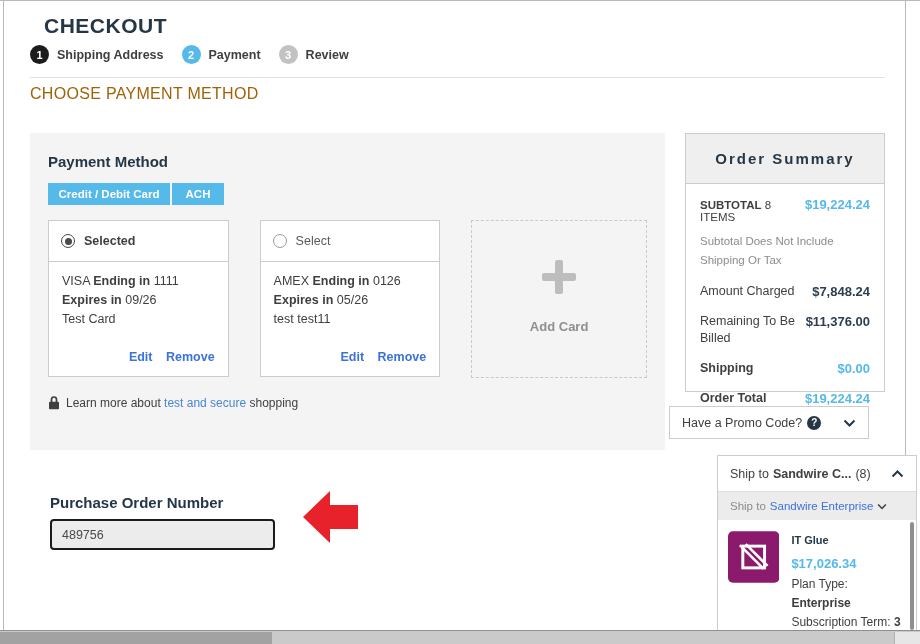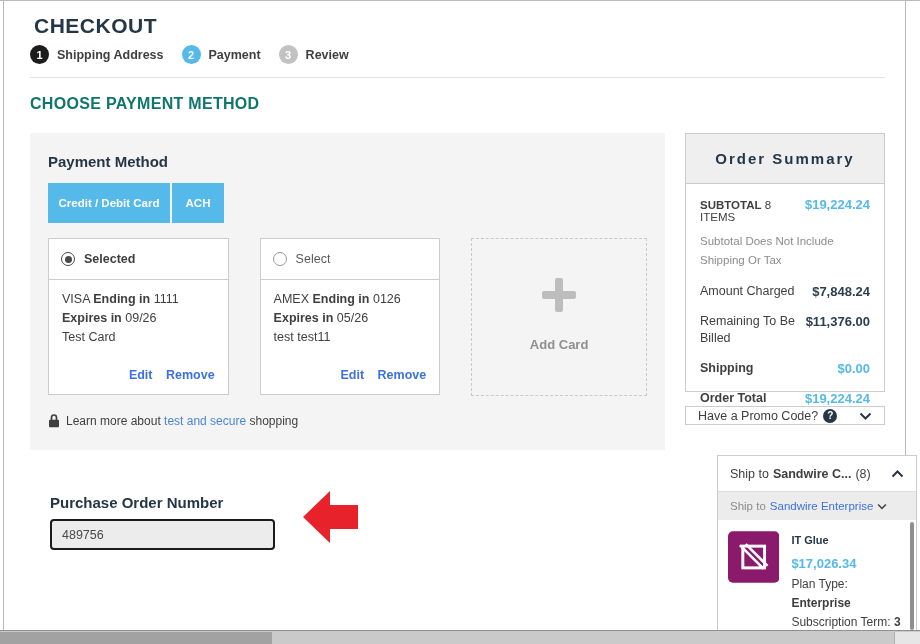--- a/index.html
+++ b/index.html
@@ -8,37 +8,37 @@
 
   
   .frame-top   { position:absolute; left:0; top:0; width:920px; height:1px; background:#b9b9b9; }
   .frame-left  { position:absolute; left:3px; top:0; width:1px; height:630px; background:#b9b9b9; }
   .frame-right { position:absolute; left:905px; top:0; width:1px; height:630px; background:#b9b9b9; }
   .bottom-bar  { position:absolute; left:0; top:630px; width:920px; height:14px; background:#cacaca; border-top:1px solid #8f8f8f; }
   .h-thumb     { position:absolute; left:0; top:1px; width:272px; height:13px; background:#a2a2a2; }
   .h-corner    { position:absolute; right:0; top:1px; width:26px; height:13px; background:#e6e6e6; border-left:1px solid #b0b0b0; }
 
   
-  .checkout-title { position:absolute; left:34px; top:14px; font-size:21px; font-weight:bold; color:#253746; letter-spacing:.5px; }
+  .checkout-title { position:absolute; left:44px; top:14px; font-size:21px; font-weight:bold; color:#253746; letter-spacing:.5px; }
   .steps { position:absolute; left:30px; top:45px; display:flex; align-items:center; gap:18px; }
   .step  { display:flex; align-items:center; gap:8px; }
   .step-circle { width:19px; height:19px; border-radius:50%; color:#fff; font-size:11px; font-weight:bold;
                  display:flex; align-items:center; justify-content:center; }
   .step-done    .step-circle { background:#1c1c1c; }
   .step-active  .step-circle { background:#55b9ea; }
   .step-future  .step-circle { background:#c2c2c2; }
   .step-label { font-size:12.5px; font-weight:bold; color:#3f3f3f; }
   .divider1 { position:absolute; left:30px; top:77px; width:855px; height:1px; background:#e2e2e2; }
-  .section-title { position:absolute; left:30px; top:95px; font-size:16px; font-weight:bold; color:#0f766e; letter-spacing:.3px; }
+  .section-title { position:absolute; left:30px; top:85px; font-size:16px; font-weight:normal; color:#a16207; letter-spacing:.3px; }
 
   
   .panel { position:absolute; left:30px; top:133px; width:635px; height:317px; background:#f4f4f4; padding:20px 18px; }
   .pm-heading { font-size:15px; font-weight:bold; color:#253746; }
   .tabs { margin-top:13px; display:flex; gap:2px; }
-  .tab { background:#55b9ea; color:#fff; font-weight:bold; font-size:11.5px; height:40px;
+  .tab { background:#55b9ea; color:#fff; font-weight:bold; font-size:11.5px; height:22px;
          display:flex; align-items:center; justify-content:center; cursor:pointer; }
   .tab-credit { width:122px; } .tab-ach { width:52px; }
   .cards-row { margin-top:15px; display:flex; gap:31px; align-items:flex-start; }
   .card { width:187px; height:157px; background:#fff; border:1px solid #ccc; display:flex; flex-direction:column; }
   .card-head { height:41px; border-bottom:1px solid #ccc; display:flex; align-items:center; gap:9px; padding:0 12px; flex:none; }
   .radio { width:14px; height:14px; border-radius:50%; border:1.5px solid #9a9a9a; position:relative; flex:none; }
   .radio.on { border-color:#4a4a4a; }
   .radio.on::after { content:""; position:absolute; left:2.5px; top:2.5px; width:7px; height:7px; border-radius:50%; background:#4a4a4a; }
   .state-label { font-size:12.5px; }
   .state-label.sel { font-weight:bold; color:#3f3f3f; }
@@ -76,21 +76,21 @@
   .sub-left b { font-weight:bold; }
   .money { font-weight:bold; font-size:13px; white-space:nowrap; }
   .money.blue { color:#55b9ea; }
   .money.navy { color:#2c3e50; }
   .os-note { margin-top:9px; font-size:11.5px; color:#8c8c8c; line-height:19px; }
   .os-row { margin-top:13px; display:flex; justify-content:space-between; align-items:flex-start;
             font-size:12.5px; color:#3f3f3f; line-height:17px; }
   .os-row .lbl { max-width:108px; }
   .os-row .lbl.bold { font-weight:bold; }
 
-  .promo-box { position:absolute; left:685px; top:406px; width:200px; height:19px; border:1px solid #ccc;
+  .promo-box { position:absolute; left:669px; top:406px; width:200px; height:33px; border:1px solid #ccc;
                display:flex; align-items:center; gap:5px; padding:0 12px; background:#fff; cursor:pointer; }
   .promo-label { font-size:12.5px; color:#3f3f3f; }
   .help-icon { width:14px; height:14px; border-radius:50%; background:#253746; color:#fff; font-size:10px; font-weight:bold;
                display:flex; align-items:center; justify-content:center; flex:none; }
   .chev-right { margin-left:auto; display:flex; }
 
   .ship-box { position:absolute; left:717px; top:455px; width:200px; height:176px; border:1px solid #ccc;
               border-bottom:none; background:#fff; overflow:hidden; }
   .ship-head { height:35px; display:flex; align-items:center; gap:4px; padding:0 12px; font-size:12.5px; color:#3f3f3f; cursor:pointer; }
   .ship-head b { font-weight:bold; }

